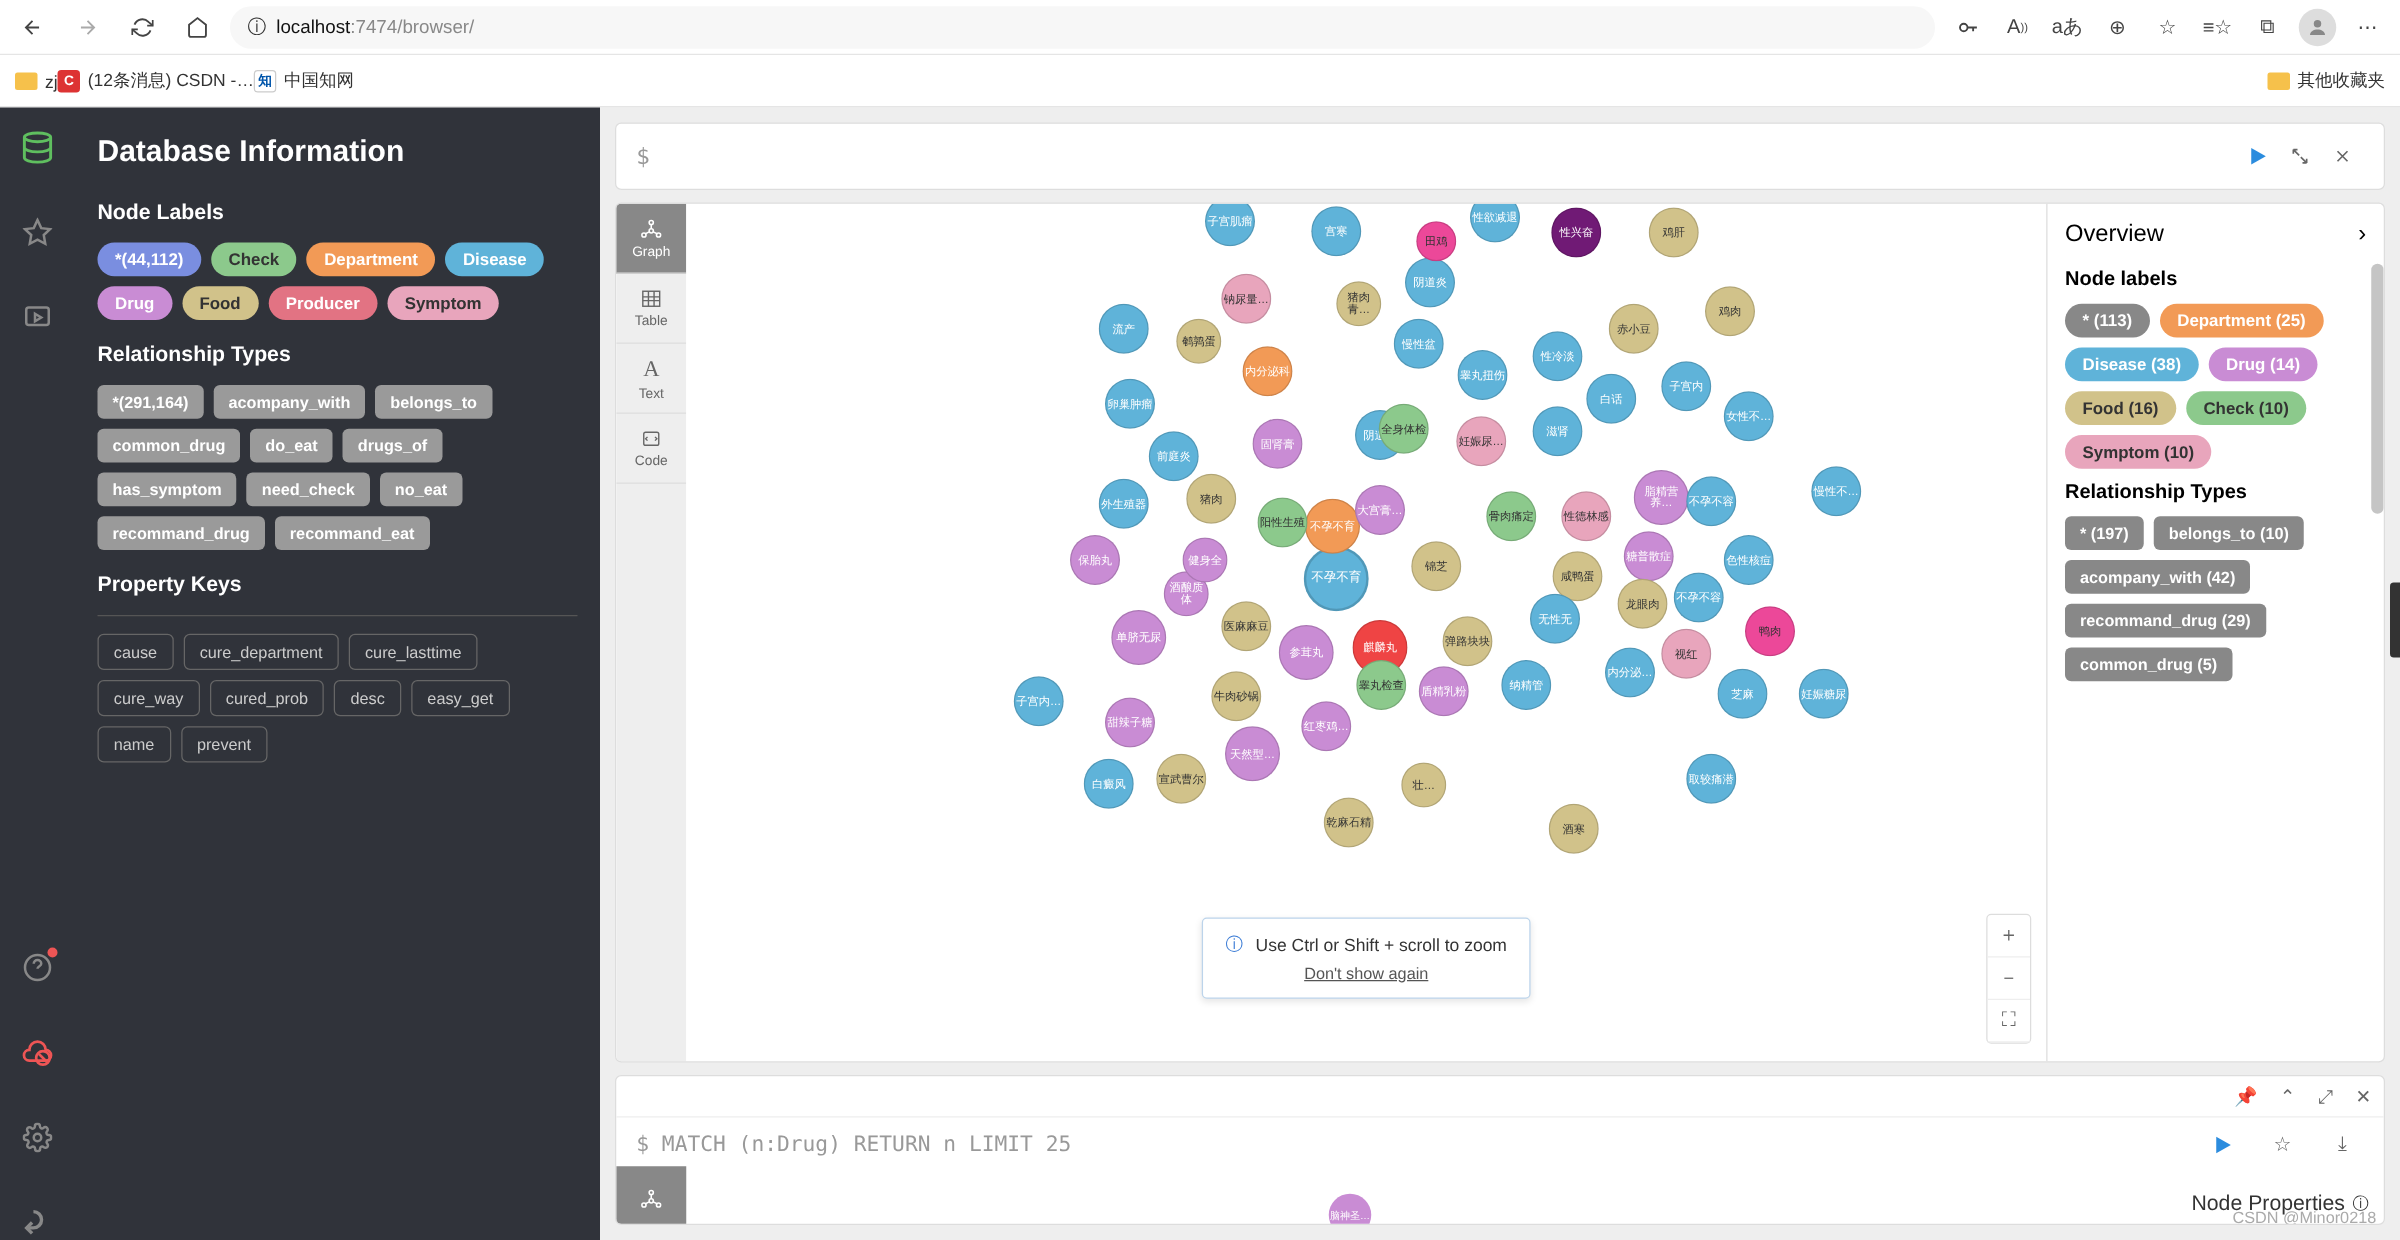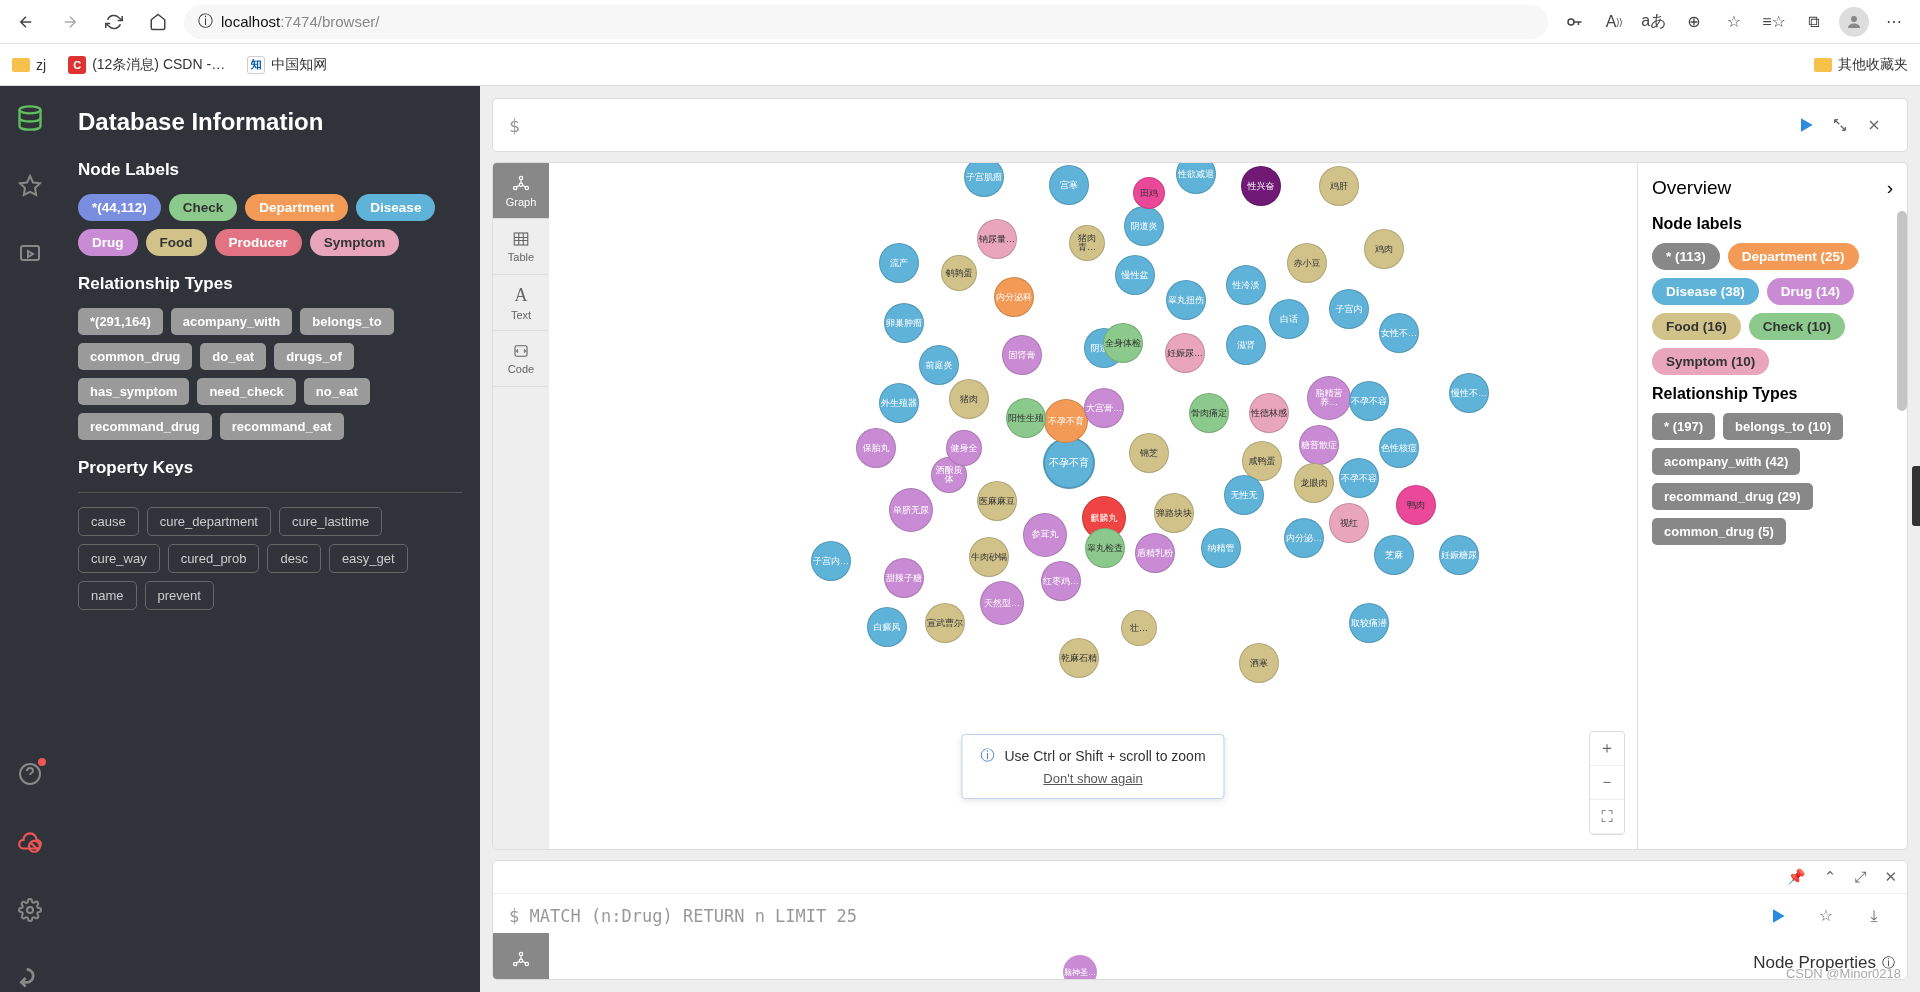--- a/index.html
+++ b/index.html
@@ -9,21 +9,21 @@
 .browser-bar { height:44px; background:#fff; display:flex; align-items:center; padding:0 8px; gap:8px; border-bottom:1px solid #e5e5e5; }
 .nav-btn { width:36px; height:36px; display:flex; align-items:center; justify-content:center; color:#444; border-radius:4px; }
 .nav-btn.disabled { color:#aaa; }
 .url-bar { flex:1; height:34px; background:#f7f7f7; border-radius:17px; display:flex; align-items:center; padding:0 14px; gap:8px; color:#333; font-size:15px; }
 .url-host { color:#111; }
 .url-path { color:#888; }
 .right-tools { display:flex; gap:4px; }
 .prof { width:30px; height:30px; border-radius:50%; background:#ddd; display:flex; align-items:center; justify-content:center; }
 
 
-.bookmarks-bar { height:42px; background:#fff; display:flex; align-items:center; padding:0 12px; gap:22px; border-bottom:1px solid #ddd; font-size:14px; color:#333; justify-content:flex-start; }
+.bookmarks-bar { height:42px; background:#fff; display:flex; align-items:center; padding:0 12px; border-bottom:1px solid #ddd; font-size:14px; color:#333; justify-content:flex-start; }
 .bm { display:flex; align-items:center; gap:6px; }
 .bm-folder { width:18px; height:14px; background:#f6c14b; border-radius:2px; }
 .bm-ico { width:18px; height:18px; border-radius:3px; display:inline-flex; align-items:center; justify-content:center; font-size:11px; font-weight:bold; color:#fff; }
 .right-bm { margin-left:auto; }
 
 
 .app { display:flex; height:calc(100% - 86px); }
 
 
 .rail { width:60px; background:#30333a; display:flex; flex-direction:column; align-items:center; padding-top:18px; gap:40px; }
@@ -473,21 +473,21 @@
           <div class="node" style="left: 693px; top: 278px; width: 40px; height: 40px; background: rgb(209, 194, 138); color: rgb(51, 51, 51);">咸鸭蛋</div>
           <div class="node" style="left: 750px; top: 262px; width: 40px; height: 40px; background: rgb(201, 140, 212); color: rgb(255, 255, 255);">糖普散症</div>
           <div class="node" style="left: 800px; top: 218px; width: 40px; height: 40px; background: rgb(95, 179, 217); color: rgb(255, 255, 255);">不孕不容</div>
           <div class="node" style="left: 900px; top: 210px; width: 40px; height: 40px; background: rgb(95, 179, 217); color: rgb(255, 255, 255);">慢性不…</div>
           <div class="node" style="left: 830px; top: 265px; width: 40px; height: 40px; background: rgb(95, 179, 217); color: rgb(255, 255, 255);">色性核痘</div>
           <div class="node" style="left: 745px; top: 300px; width: 40px; height: 40px; background: rgb(209, 194, 138); color: rgb(51, 51, 51);">龙眼肉</div>
           <div class="node" style="left: 790px; top: 295px; width: 40px; height: 40px; background: rgb(95, 179, 217); color: rgb(255, 255, 255);">不孕不容</div>
           <div class="node" style="left: 675px; top: 312px; width: 40px; height: 40px; background: rgb(95, 179, 217); color: rgb(255, 255, 255);">无性无</div>
           <div class="node" style="left: 533px; top: 333px; width: 44px; height: 44px; background: #ef4444; color: rgb(255, 255, 255);">麒麟丸</div>
           <div class="node" style="left: 605px; top: 330px; width: 40px; height: 40px; background: rgb(209, 194, 138); color: rgb(51, 51, 51);">弹路块块</div>
-          <div class="node" style="left: 474px; top: 350px; width: 44px; height: 44px; background: rgb(201, 140, 212); color: rgb(255, 255, 255); font-family: Liberation Mono, monospace;">参茸丸</div>
+          <div class="node" style="left: 474px; top: 337px; width: 44px; height: 44px; background: rgb(201, 140, 212); color: rgb(255, 255, 255);">参茸丸</div>
           <div class="node" style="left: 428px; top: 318px; width: 40px; height: 40px; background: rgb(209, 194, 138); color: rgb(51, 51, 51); text-align: right;">医麻麻豆</div>
           <div class="node" style="left: 420px; top: 374px; width: 40px; height: 40px; background: rgb(209, 194, 138); color: rgb(51, 51, 51);">牛肉砂锅</div>
           <div class="node" style="left: 335px; top: 395px; width: 40px; height: 40px; background: rgb(201, 140, 212); color: rgb(255, 255, 255);">甜辣子糖</div>
           <div class="node" style="left: 262px; top: 378px; width: 40px; height: 40px; background: rgb(95, 179, 217); color: rgb(255, 255, 255);">子宫内…</div>
           <div class="node" style="left: 492px; top: 398px; width: 40px; height: 40px; background: rgb(201, 140, 212); color: rgb(255, 255, 255);">红枣鸡…</div>
           <div class="node" style="left: 536px; top: 365px; width: 40px; height: 40px; background: rgb(140, 201, 140); color: rgb(51, 51, 51);">睾丸检查</div>
           <div class="node" style="left: 586px; top: 370px; width: 40px; height: 40px; background: rgb(201, 140, 212); color: rgb(255, 255, 255);">盾精乳粉</div>
           <div class="node" style="left: 652px; top: 365px; width: 40px; height: 40px; background: rgb(95, 179, 217); color: rgb(255, 255, 255);">纳精管</div>
           <div class="node" style="left: 735px; top: 355px; width: 40px; height: 40px; background: rgb(95, 179, 217); color: rgb(255, 255, 255);">内分泌…</div>
           <div class="node" style="left: 780px; top: 340px; width: 40px; height: 40px; background: rgb(232, 165, 188); color: rgb(51, 51, 51);">视红</div>

